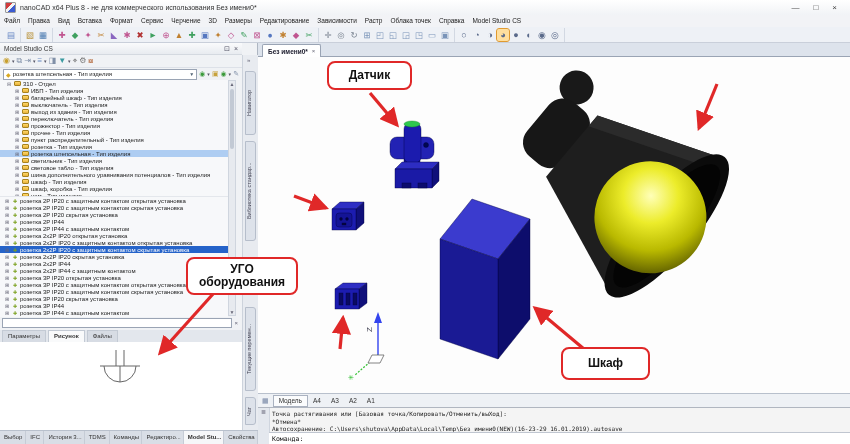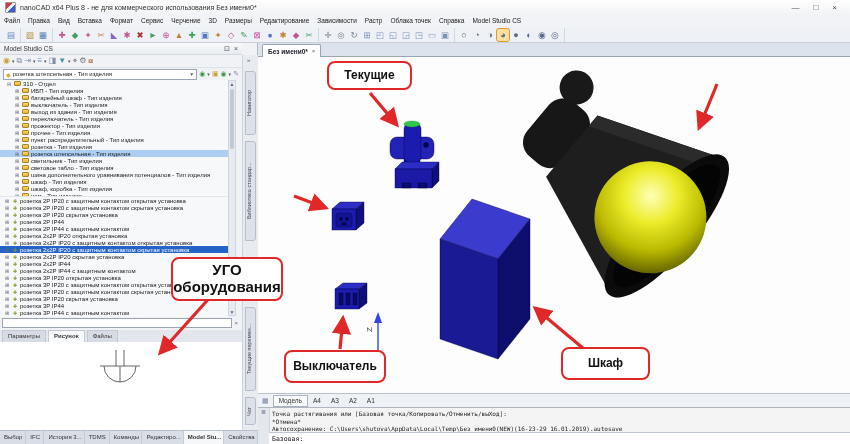--- a/index.html
+++ b/index.html
@@ -503,39 +503,38 @@
         <span class="ltab">A1</span>
       </div>
     <div class="cmd">
       <div class="cmdstrip">≣</div>
       <div class="clines" id="cmdlines">
           <div class="cline">Точка растягивания или [Базовая точка/Копировать/Отменить/выХод]:</div>
           <div class="cline">*Отмена*</div>
           <div class="cline">Автосохранение: C:\Users\shutova\AppData\Local\Temp\Без имени0(NEW)(16-23-29_16.01.2019).autosave</div>
         </div>
       <div class="cprompt">
-        <span>Базовая:</span>
+        <span>Команда:</span>
       </div>
     </div>
   </div>
 
   <svg class="overlay">
     <defs>
       <marker id="ah" markerWidth="6" markerHeight="6" refX="5" refY="3" orient="auto">
         <path d="M0,0 L6,3 L0,6 z" fill="#e02828"></path>
       </marker>
     </defs>
     <g stroke="#e02828" stroke-width="3.2" marker-end="url(#ah)">
       <line x1="370" y1="93" x2="397" y2="125"></line>
       <line x1="717" y1="84" x2="699" y2="128"></line>
       <line x1="294" y1="196" x2="326" y2="208"></line>
       <line x1="213" y1="294" x2="160" y2="353"></line>
       <line x1="340" y1="349" x2="343" y2="318"></line>
       <line x1="584" y1="349" x2="535" y2="308"></line>
     </g>
   </svg>
 
-  <div class="callout" style="left:327px;top:61px;width:85px;height:29px;">Текущие</div>
-  <div class="callout" style="left:171px;top:257px;width:112px;height:44px;font-size:15px;">УГО оборудования</div>
-  <div class="callout" style="left:284px;top:350px;width:102px;height:33px;">Выключатель</div>
+  <div class="callout" style="left:327px;top:61px;width:85px;height:29px;">Датчик</div>
+  <div class="callout" style="left:186px;top:257px;width:112px;height:38px;font-size:12px;">УГО оборудования</div>
   <div class="callout" style="left:561px;top:347px;width:89px;height:33px;">Шкаф</div>
 
 </div>
 
 </body></html>

